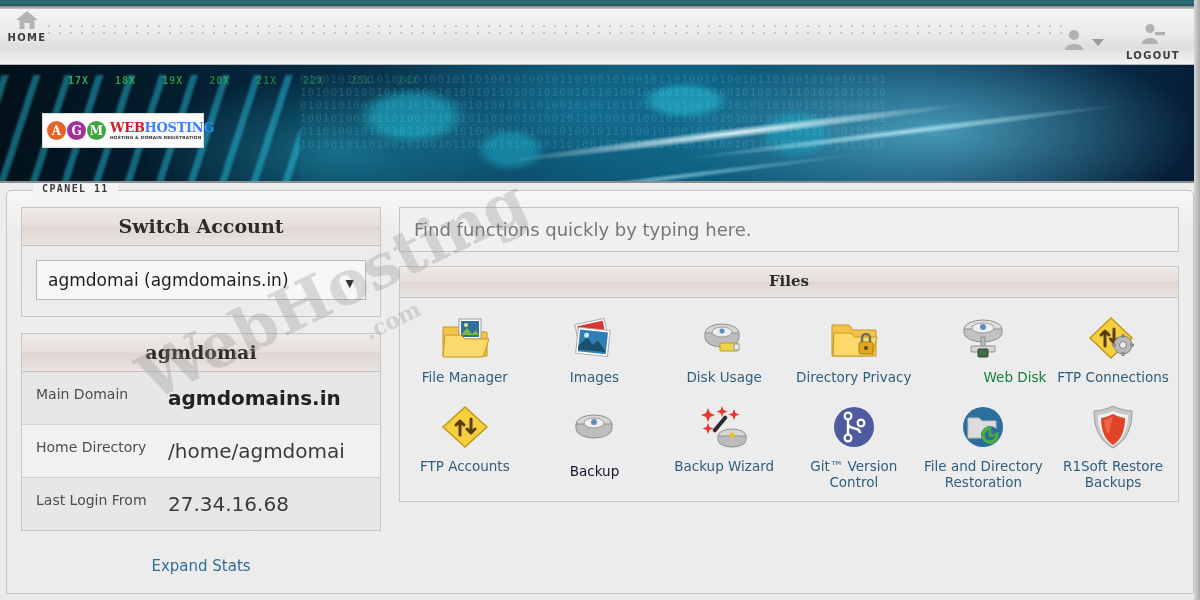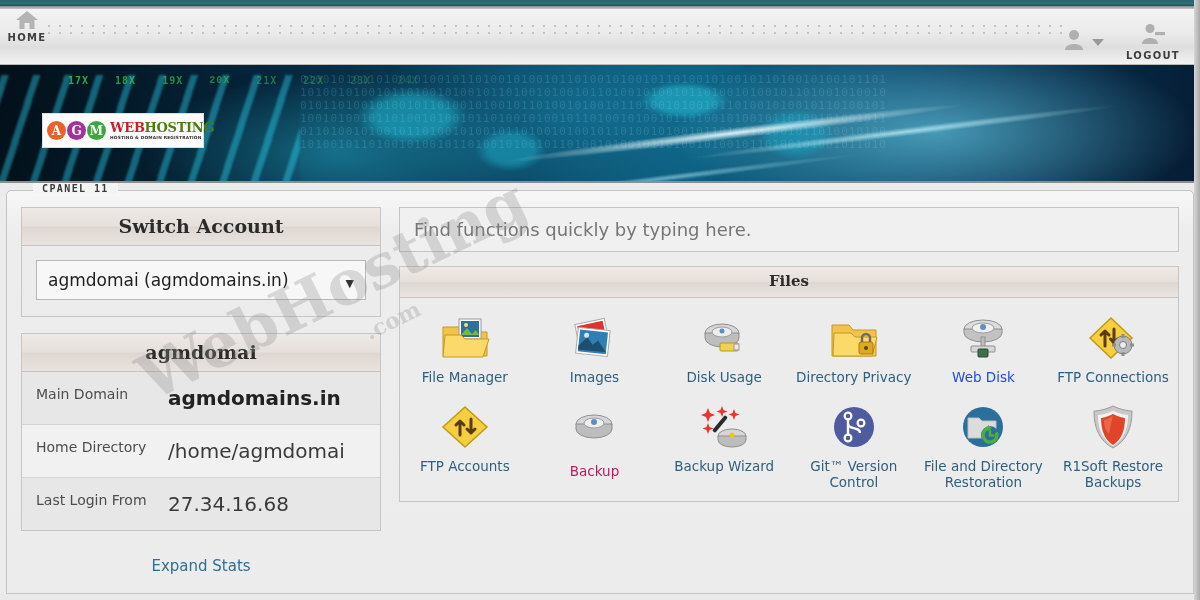--- a/index.html
+++ b/index.html
@@ -218,36 +218,36 @@
 10100101001011010010100101101001010010110100101001011010010100101101001010010
 01011010010100101101001010010110100101001011010010100101101001010010110100101
 10010100101101001010010110100101001011010010100101101001010010110100101001011
 01101001010010110100101001011010010100101101001010010110100101001011010010100
 10100101101001010010110100101001011010010100101101001010010110100101001011010</div>
   <div class="swoosh"></div>
   <div class="ticks">
       <span style="opacity: 1;">17X</span>
       <span style="opacity: 0.9;">18X</span>
       <span style="opacity: 0.8;">19X</span>
-      <span style="opacity: 0.7; font-family: Liberation Mono, monospace;">20X</span>
+      <span style="opacity: 0.7;">20X</span>
       <span style="opacity: 0.6;">21X</span>
       <span style="opacity: 0.5;">22X</span>
       <span style="opacity: 0.4;">23X</span>
       <span style="opacity: 0.3;">24X</span>
     </div>
 
   <div id="logo">
     <div class="logo-circles">
         <div class="lc" style="background: rgb(232, 98, 42);">A</div>
         <div class="lc" style="background: rgb(163, 50, 154);">G</div>
         <div class="lc" style="background: rgb(63, 166, 63);">M</div>
       </div>
     <div class="logo-text">
       <div class="logo-main">
-        <span style="color: rgb(200, 32, 42);">WEB</span><span style="color: #4d7c0f;">HOSTING</span>
+        <span style="color: rgb(200, 32, 42);">WEB</span><span style="color: #3b82f6;">HOSTING</span>
       </div>
       <div class="logo-tag">HOSTING &amp; DOMAIN REGISTRATION</div>
     </div>
   </div>
 </div>
 
 <div id="panelwrap">
   <div id="cpfield">
     <div id="cplegend">CPANEL 11</div>
 
@@ -361,21 +361,21 @@
                   <svg width="52" height="46" viewBox="0 0 52 46">
     <ellipse cx="26" cy="14" rx="19" ry="9" fill="#dcdcdc" stroke="#8f8f8f"></ellipse>
     <path d="M7 14 v4 a19 9 0 0 0 38 0 v-4z" fill="#c2c2c2" stroke="#8f8f8f"></path>
     <ellipse cx="26" cy="13" rx="11" ry="5" fill="#efefef" stroke="#9e9e9e"></ellipse>
     <circle cx="26" cy="12" r="3" fill="#5b8fc4"></circle>
     <rect x="24" y="22" width="4" height="10" fill="#bcbcbc" stroke="#8f8f8f"></rect>
     <rect x="14" y="31" width="24" height="6" rx="1" fill="#d8d8d8" stroke="#8f8f8f"></rect>
     <rect x="21" y="34" width="10" height="8" rx="1" fill="#3f6f48" stroke="#2b4a30"></rect>
                   </svg>
                 </div>
-                <div class="cap" style="color: #1d4ed8;">Web Disk</div>
+                <div class="cap" style="color: #15803d; text-align: right;">Web Disk</div>
               </div>
               <div class="tile">
                 <div class="glyph">
                   <svg width="52" height="46" viewBox="0 0 52 46">
     <path d="M24 3 L45 23 L24 43 L3 23 Z" fill="#f5cf3f" stroke="#c09a14" stroke-width="1.5"></path>
     <path d="M18 31 V16 M18 16 l-4 4 M18 16 l4 4" stroke="#5a3c10" stroke-width="3" fill="none" stroke-linecap="round"></path>
     <path d="M27 14 V28 M27 28 l-3.5-4 M27 28 l3.5-4" stroke="#5a3c10" stroke-width="3" fill="none" stroke-linecap="round"></path>
     <circle cx="36" cy="30" r="9" fill="#b9b9b9" stroke="#7d7d7d"></circle>
     <circle cx="36" cy="30" r="3.5" fill="#ededed" stroke="#7d7d7d"></circle>
     <g stroke="#8d8d8d" stroke-width="3">
@@ -397,21 +397,21 @@
               </div>
               <div class="tile">
                 <div class="glyph">
                   <svg width="52" height="46" viewBox="0 0 52 46">
     <ellipse cx="26" cy="20" rx="18" ry="9" fill="#d6d6d6" stroke="#8f8f8f"></ellipse>
     <path d="M8 20 v5 a18 9 0 0 0 36 0 v-5z" fill="#bdbdbd" stroke="#8f8f8f"></path>
     <ellipse cx="26" cy="19" rx="10" ry="5" fill="#efefef" stroke="#9e9e9e"></ellipse>
     <circle cx="26" cy="18" r="3" fill="#5b8fc4"></circle>
                   </svg>
                 </div>
-                <div class="cap" style="color: #be185d; margin-top: 10px;">Backup</div>
+                <div class="cap" style="color: #0f172a; margin-top: 10px;">Backup</div>
               </div>
               <div class="tile">
                 <div class="glyph">
                   <svg width="52" height="46" viewBox="0 0 52 46">
     <g fill="#e8362c">
       <path d="M10 4 l2 5 5 2 -5 2 -2 5 -2-5 -5-2 5-2z"></path>
       <path d="M24 2 l1.5 4 4 1.5 -4 1.5 -1.5 4 -1.5-4 -4-1.5 4-1.5z"></path>
       <path d="M36 5 l1.5 4 4 1.5 -4 1.5 -1.5 4 -1.5-4 -4-1.5 4-1.5z"></path>
       <path d="M10 19 l1.5 4 4 1.5 -4 1.5 -1.5 4 -1.5-4 -4-1.5 4-1.5z"></path>
                     </g>

